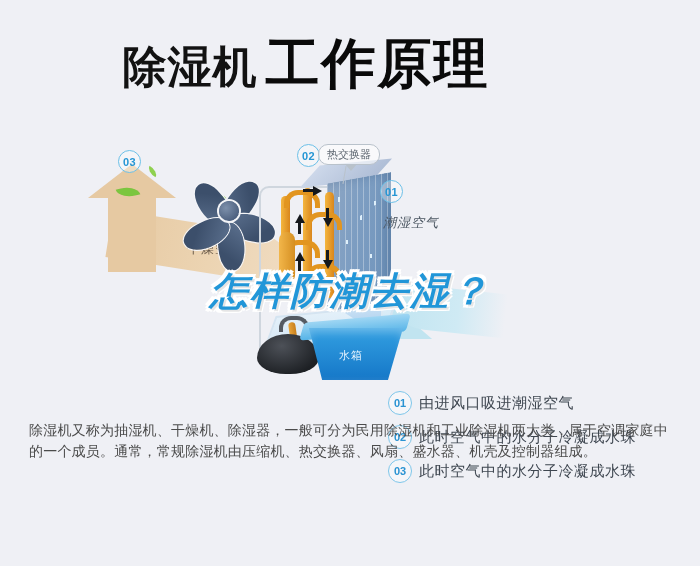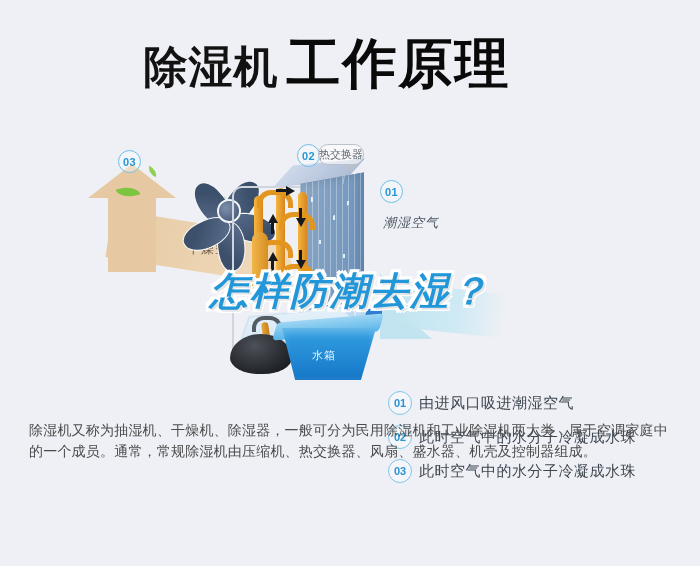--- a/index.html
+++ b/index.html
@@ -22,21 +22,20 @@
   }
 
   
   .title-block {
     position: absolute;
     left: 0;
     top: 28px;
     width: 612px;
     text-align: center;
     white-space: nowrap;
-    padding-left: 21px;
   }
   .title-small {
     font-size: 44px;
     font-weight: bold;
     color: #121212;
     letter-spacing: 1px;
     vertical-align: baseline;
   }
   .title-large {
     font-size: 54px;
@@ -192,21 +191,21 @@
     left: 41px; top: 39px;
     width: 20px; height: 20px;
     border-radius: 50%;
     background: radial-gradient(circle at 35% 35%, #7d90ab, #3d5070);
     box-shadow: 0 0 0 2px #f3f4f7;
   }
 
   
   .machine {
     position: absolute;
-    left: 224px;
+    left: 251px;
     top: 30px;
     width: 180px;
     height: 230px;
   }
   .casing {
     position: absolute;
     left: 8px; top: 28px;
     width: 120px; height: 170px;
     border: 2.5px solid #cfd6de;
     border-radius: 10px;
@@ -372,21 +371,21 @@
     background: rgba(255,255,255,.35);
     letter-spacing: .5px;
   }
   .badge.b-03 { left: 118px; top: 22px; }
   .badge.b-02 { left: 297px; top: 16px; }
   .badge.b-01 { left: 380px; top: 52px; }
 
   .bubble {
     position: absolute;
     left: 318px; top: 16px;
-    padding: 2px 0;
+    padding: 2px 8px;
     border: 1.4px solid #b9c2cb;
     border-radius: 10px;
     font-size: 11px;
     color: #5d6670;
     background: rgba(255,255,255,.6);
     white-space: nowrap;
   }
   .bubble:after {
     content: "";
     position: absolute;

